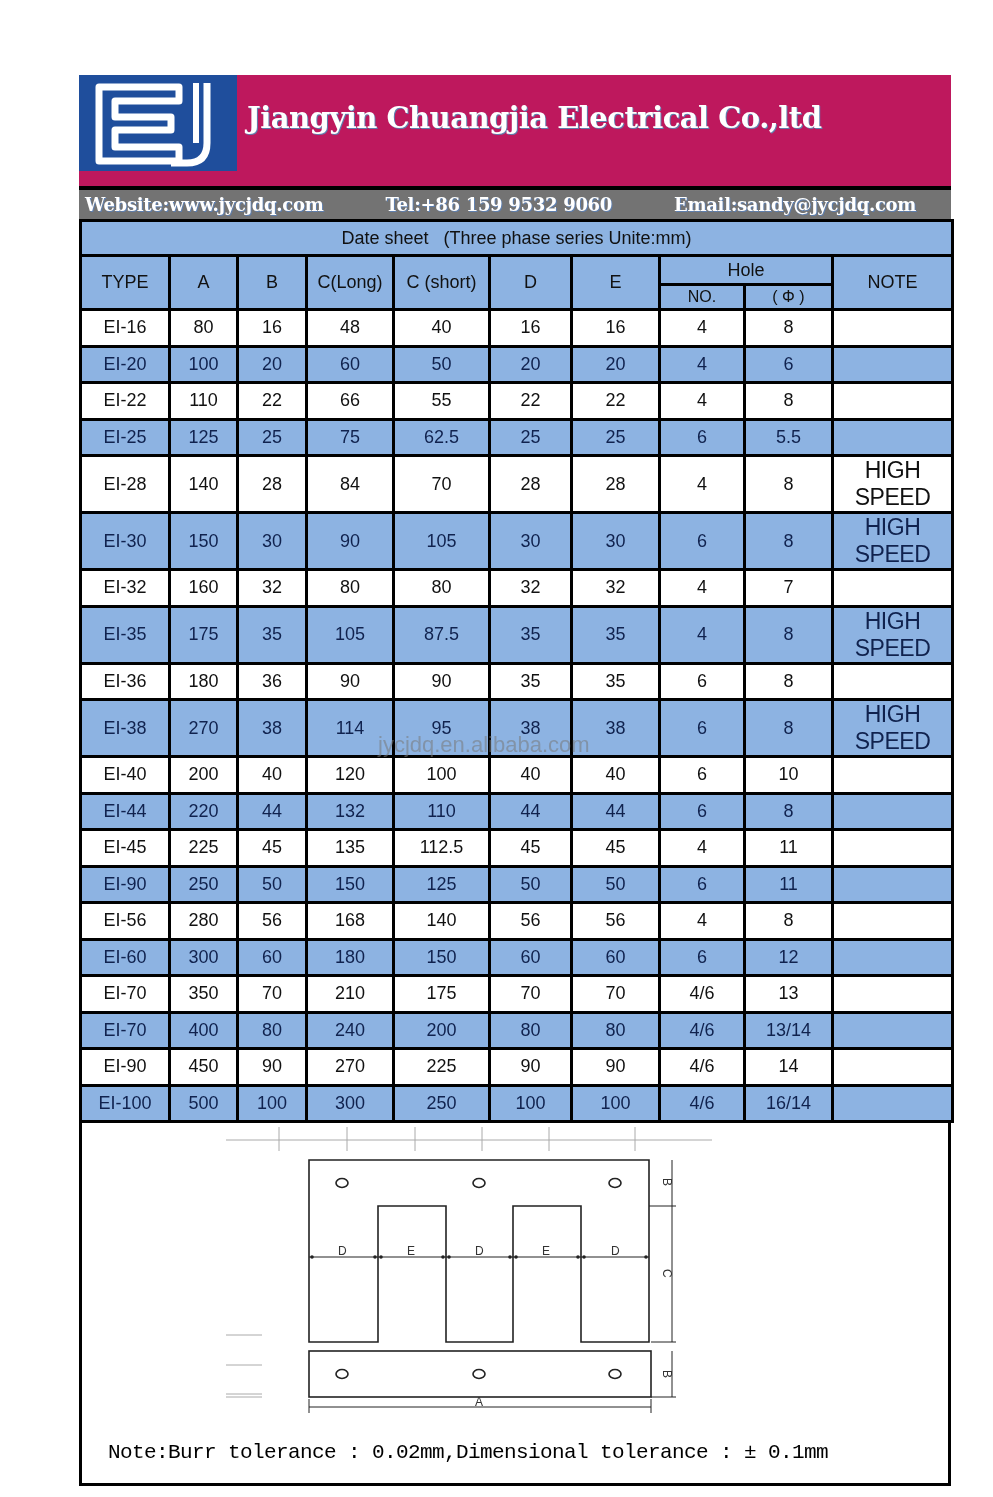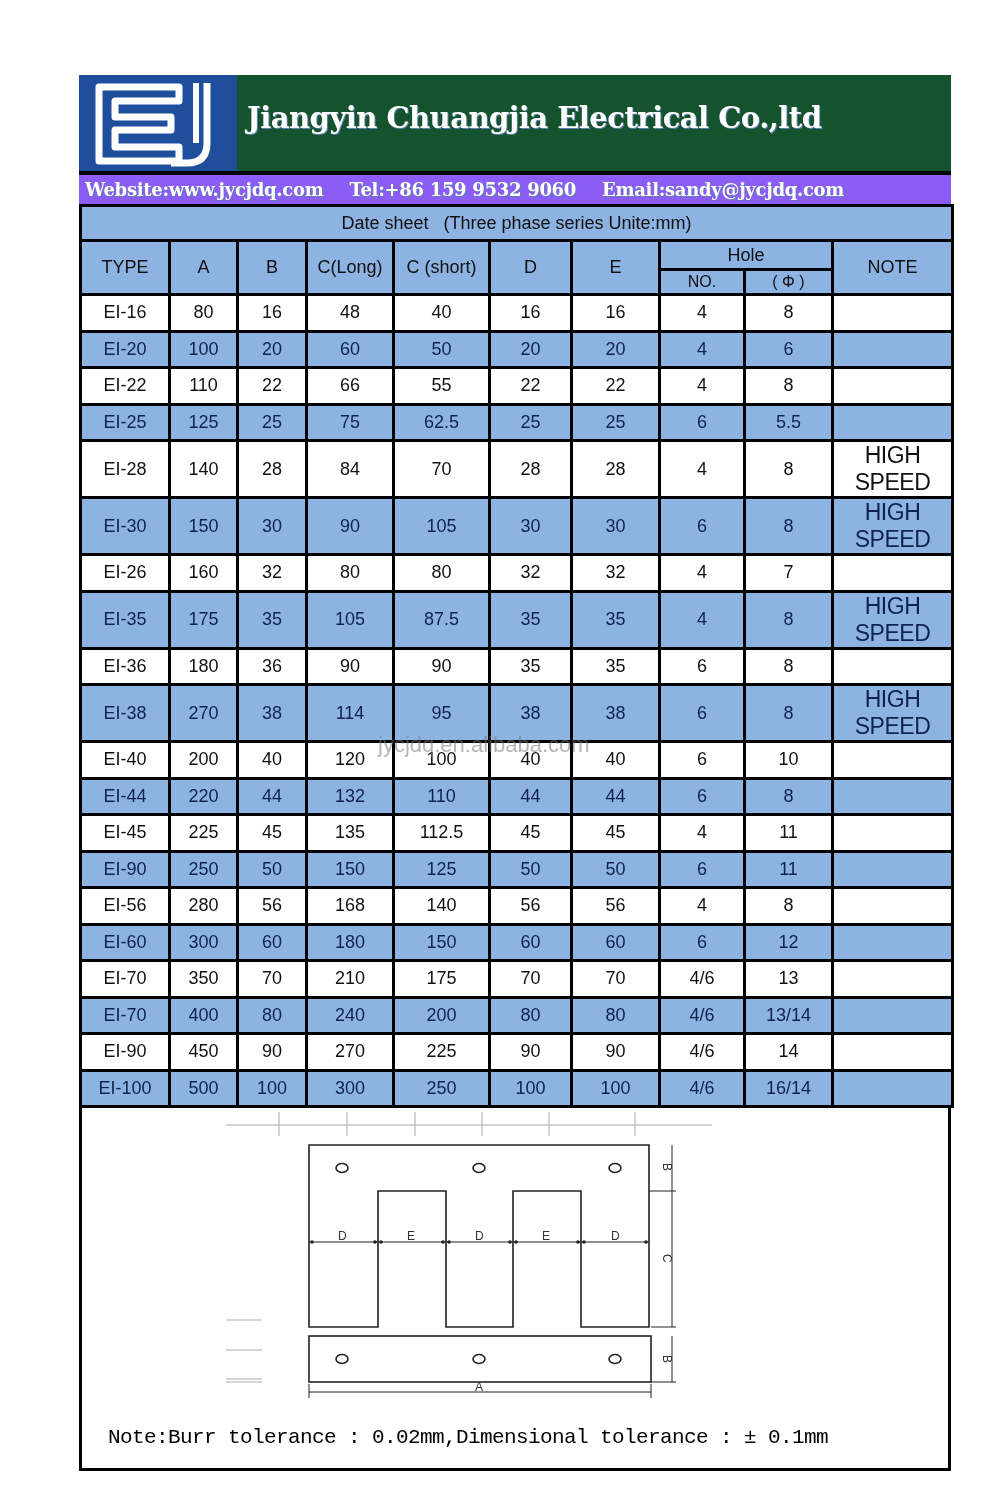--- a/index.html
+++ b/index.html
@@ -1,26 +1,26 @@
 <!DOCTYPE html>
 <html><head>
   <meta charset="utf-8">
   <style>
     html, body { margin: 0; padding: 0; background: #ffffff; }
     body { width: 993px; height: 1497px; position: relative; overflow: hidden; font-family: "Liberation Serif", serif; }
 
     .sheet { position: absolute; left: 79px; top: 75px; width: 872px; }
 
     
-    .banner { position: relative; height: 96px; background: #14532d; }
+    .banner { position: relative; height: 111px; background: #be185d; }
     .logo { position: absolute; left: 0; top: 0; width: 158px; height: 96px; background: #1f4e9c; }
     .logo svg { display: block; }
     .company { position: absolute; left: 168px; top: 26px; font-family: "DejaVu Serif", serif; font-weight: bold; font-size: 29px; color: #ffffff; letter-spacing: -0.5px; text-shadow: 1px 1px 0 #5f7fae; white-space: nowrap; }
     .rule { height: 4px; background: #000000; }
-    .contact { height: 29px; background: #8b5cf6; display: flex; align-items: center; font-family: "DejaVu Serif", serif; font-weight: bold; font-size: 18px; color: #ffffff; white-space: nowrap; padding-left: 6px; letter-spacing: -0.3px; text-shadow: 1px 1px 0 #5f7fae; }
+    .contact { height: 29px; background: #737373; display: flex; align-items: center; font-family: "DejaVu Serif", serif; font-weight: bold; font-size: 18px; color: #ffffff; white-space: nowrap; padding-left: 6px; letter-spacing: -0.3px; text-shadow: 1px 1px 0 #5f7fae; gap: 36px; }
     .contact span { margin-right: 26px; }
 
     
     table.data { border-collapse: collapse; width: 872px; table-layout: fixed; font-family: Liberation Sans, sans-serif; font-size: 18px; color: #111; }
     table.data td, table.data th { border: 3px solid #000; text-align: center; padding: 0; font-weight: normal; }
     .caption-row td { height: 32px; background: #8db3e2; text-align: left; padding-left: 318px; font-weight: bold; font-size: 18px; }
     .hdr th { background: #8db3e2; }
     .hdr1 th { height: 26px; }
     .hdr2 th { height: 22px; font-size: 16px; }
     tr.body td { height: 33.5px; }
@@ -160,21 +160,21 @@
           <td>30</td>
           <td>90</td>
           <td>105</td>
           <td>30</td>
           <td>30</td>
           <td>6</td>
           <td>8</td>
           <td class="note">HIGH SPEED</td>
         </tr>
         <tr class="body white">
-          <td>EI-26</td>
+          <td>EI-32</td>
           <td>160</td>
           <td>32</td>
           <td>80</td>
           <td>80</td>
           <td>32</td>
           <td>32</td>
           <td>4</td>
           <td>7</td>
           <td class="note"></td>
         </tr>

